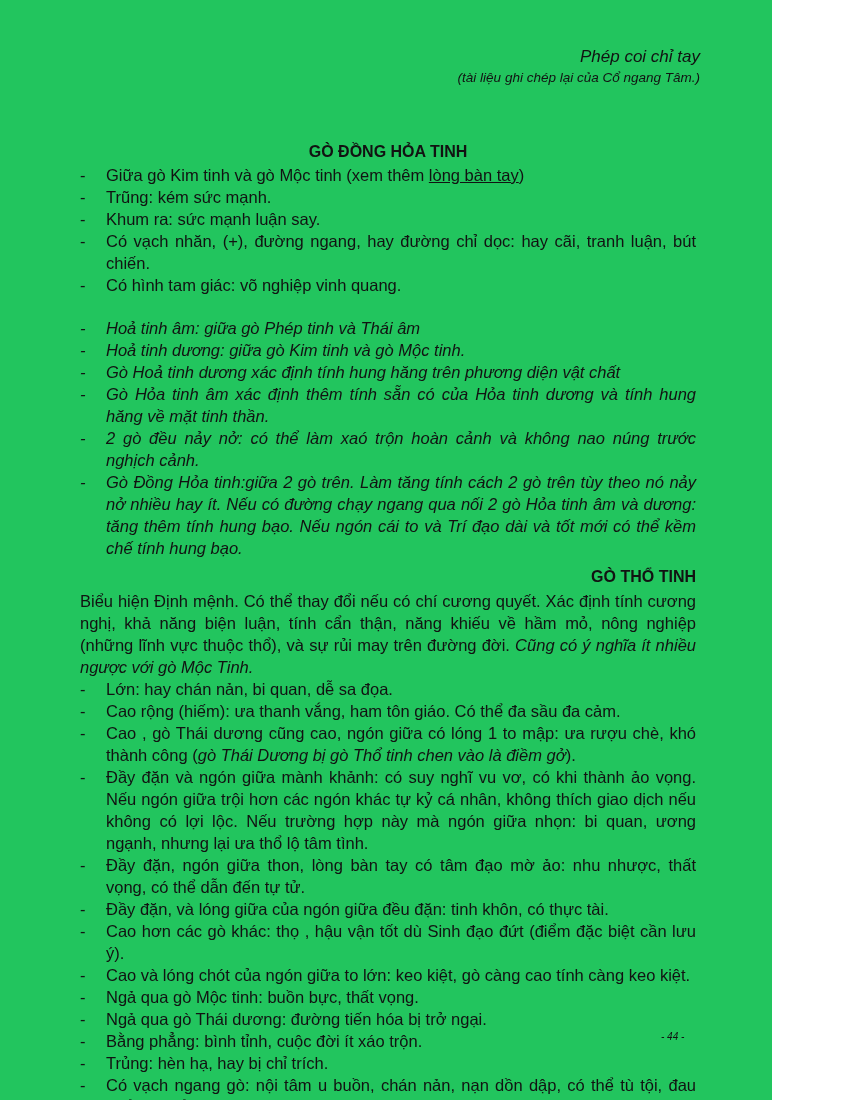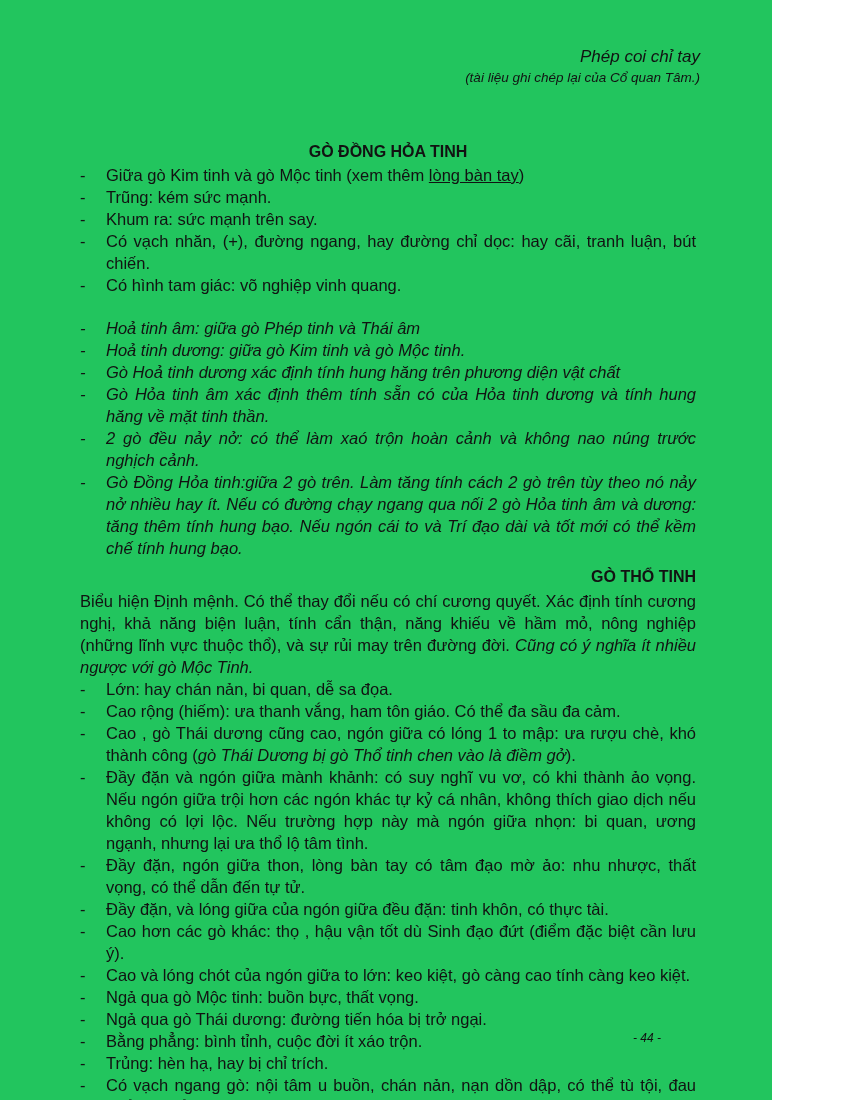--- a/index.html
+++ b/index.html
@@ -76,50 +76,50 @@
   }
   .para {
     margin: 0;
     text-align: justify;
   }
   .run-u { text-decoration: underline; }
   .run-i { font-style: italic; }
   .footer {
     position: absolute;
     top: 1031px;
-    left: 633px;
+    left: 661px;
     font-style: italic;
-    font-size: 12px;
+    font-size: 10px;
   }
 </style>
 </head>
 <body>
 
 <div class="page">
 
   <div class="header">
     <div class="header-title">Phép coi chỉ tay</div>
-    <div class="header-subtitle">(tài liệu ghi chép lại của Cổ quan Tâm.)</div>
+    <div class="header-subtitle">(tài liệu ghi chép lại của Cổ ngang Tâm.)</div>
   </div>
 
   <div class="content">
 
     <h2 class="section-heading">GÒ ĐỒNG HỎA TINH</h2>
     <ul class="doc-list">
         <li class="doc-item">
           <span class="dash">-</span>
           <div class="li-body"><span>Giữa gò Kim tinh và gò Mộc tinh (xem thêm </span><span class="run-u">lòng bàn tay</span><span>)</span></div>
         </li>
         <li class="doc-item">
           <span class="dash">-</span>
           <div class="li-body"><span>Trũng: kém sức mạnh.</span></div>
         </li>
         <li class="doc-item">
           <span class="dash">-</span>
-          <div class="li-body"><span>Khum ra: sức mạnh trên say.</span></div>
+          <div class="li-body"><span>Khum ra: sức mạnh luận say.</span></div>
         </li>
         <li class="doc-item">
           <span class="dash">-</span>
           <div class="li-body"><span>Có vạch nhăn, (+), đường ngang, hay đường chỉ dọc: hay cãi, tranh luận, bút chiến.</span></div>
         </li>
         <li class="doc-item">
           <span class="dash">-</span>
           <div class="li-body"><span>Có hình tam giác: võ nghiệp vinh quang.</span></div>
         </li>
       </ul>

